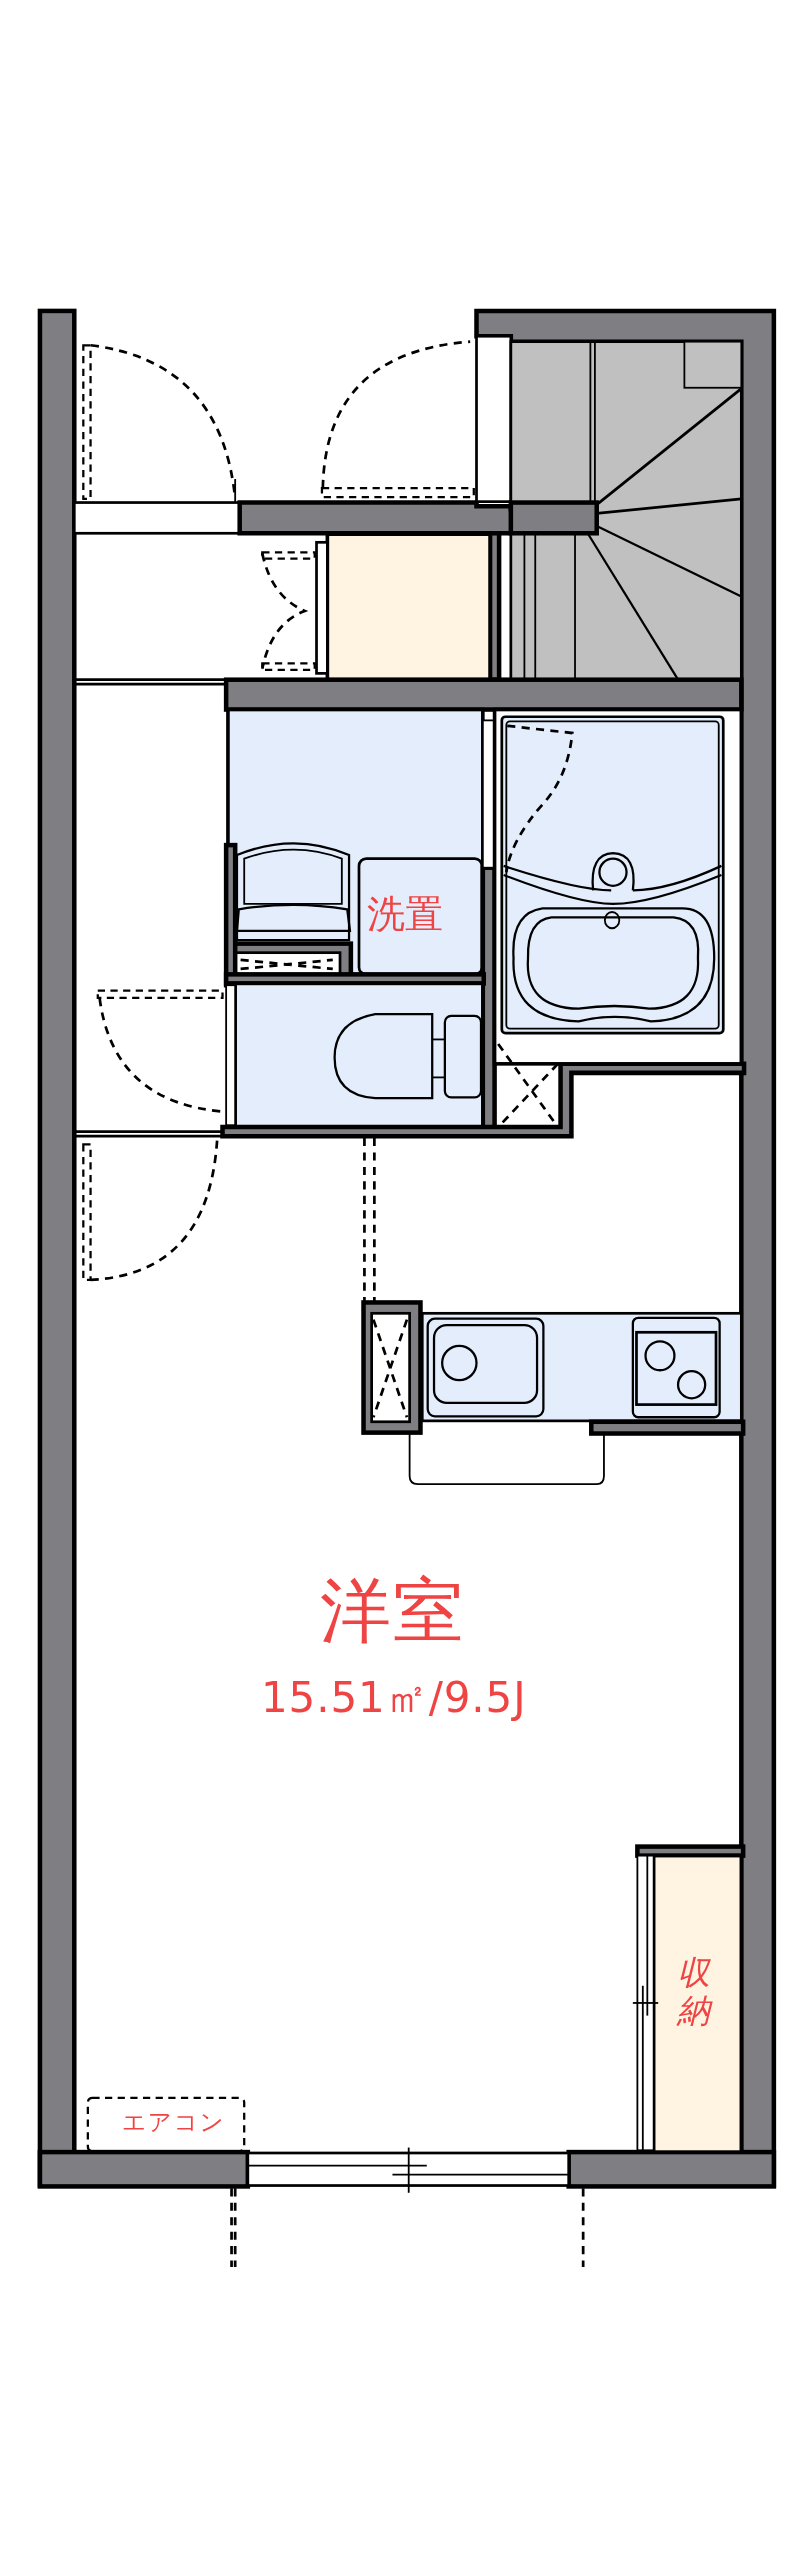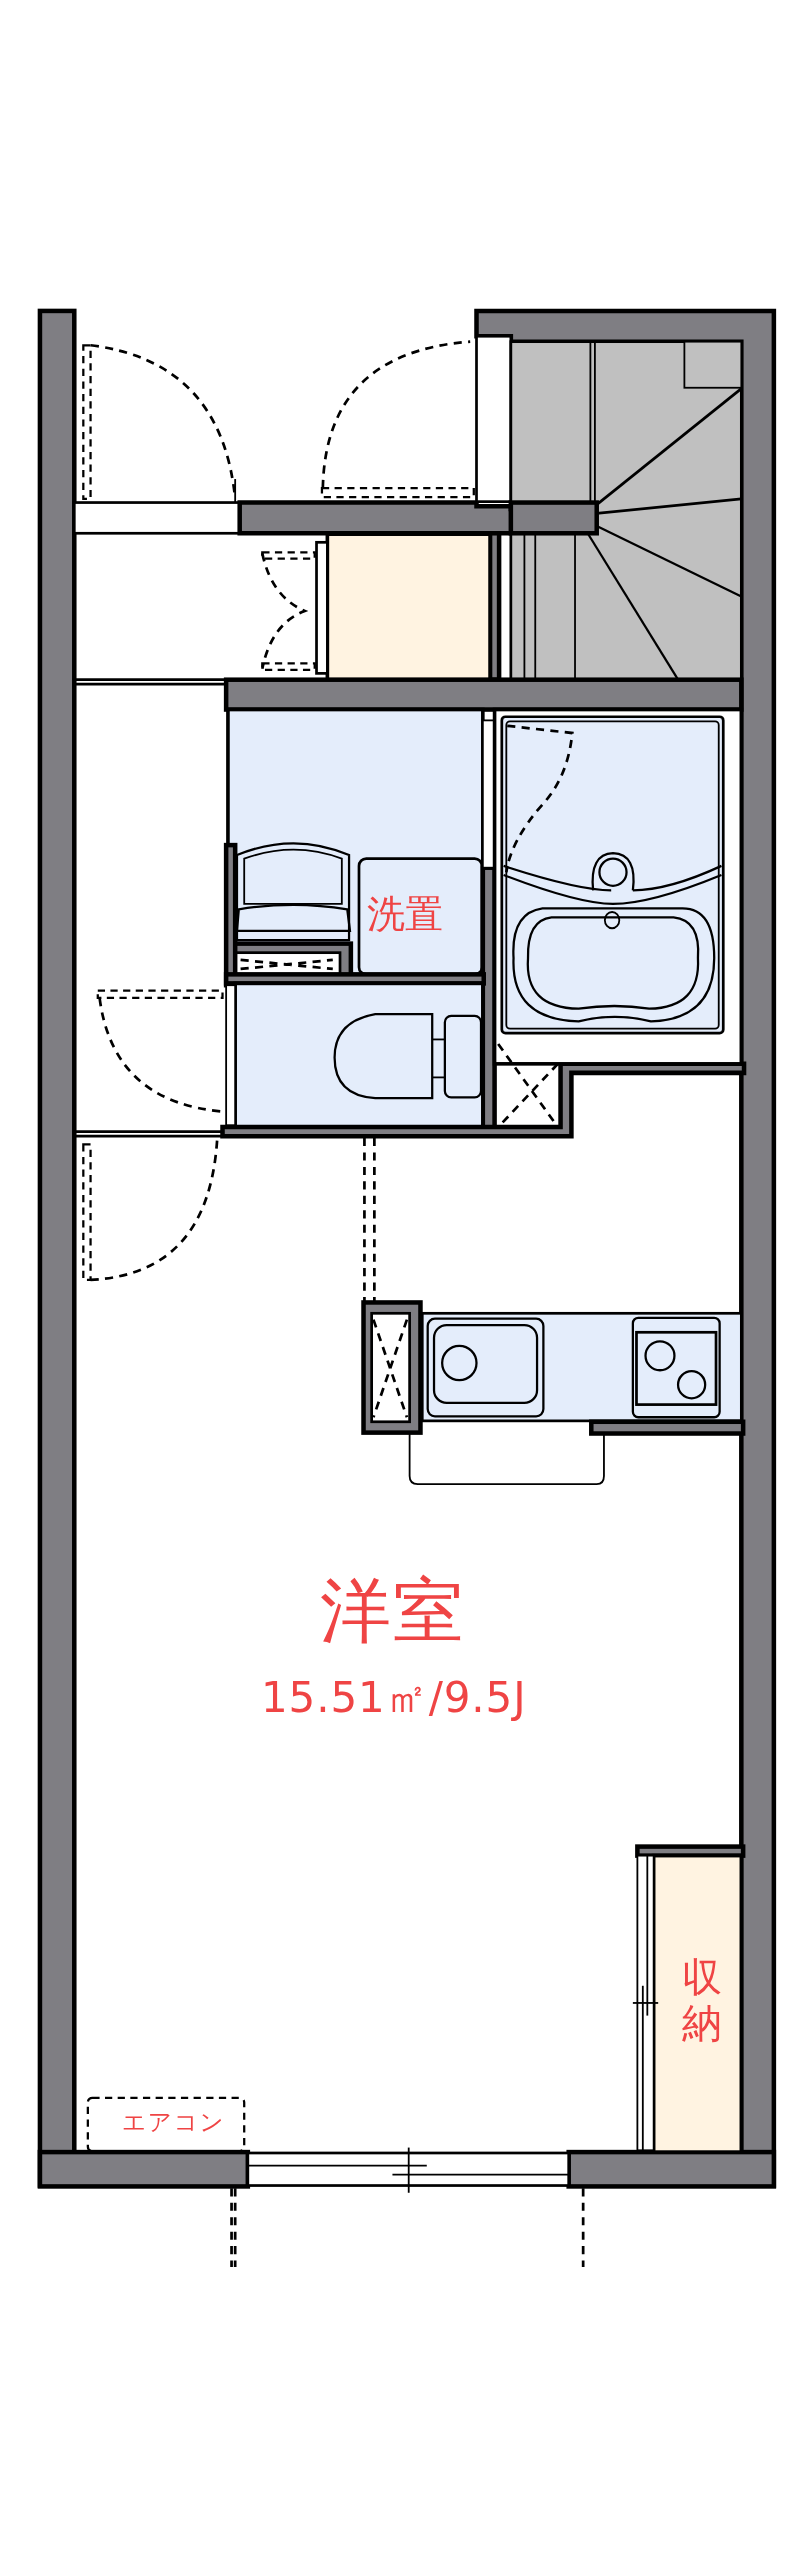--- a/index.html
+++ b/index.html
@@ -8,21 +8,21 @@
   .wall { fill: #7f7e83; stroke: #000; stroke-width: 5; }
   .line { stroke: #000; fill: none; }
   .dash { stroke: #000; fill: none; stroke-dasharray: 9 7; stroke-width: 3; }
   .label {
     position: absolute; font-family: "DejaVu Sans", sans-serif; color: #ef4444;
     white-space: nowrap; line-height: 1;
   }
   .room-title { font-size: 71px; left: 320px; top: 1575px; letter-spacing: 1.8px; }
   .room-area { font-size: 42px; left: 261px; top: 1665px; letter-spacing: 0.9px; margin-top: 12px; }
   .wash-label { font-size: 38px; left: 367px; top: 895px; }
-  .storage-label { font-size: 40px; left: 677px; top: 1954px; width: 45px; white-space: normal; text-align: right; line-height: 1.15; }
+  .storage-label { font-size: 33px; left: 677px; top: 1954px; width: 45px; white-space: normal; text-align: left; line-height: 1.15; font-style: italic; }
   .ac-label { font-size: 23.5px; left: 92px; top: 2111px; letter-spacing: 1.8px; margin-left: 30px; }
 </style>
 </head>
 <body>
 
 <svg class="plan" viewBox="0 0 898 2850" xmlns="http://www.w3.org/2000/svg">
 
   <rect class="wall" x="44" y="344" width="38" height="2074"></rect>
 
   <path class="wall" d="M527 344 H856 V2418 H820 V378 H565 V372 H527 Z"></path>

